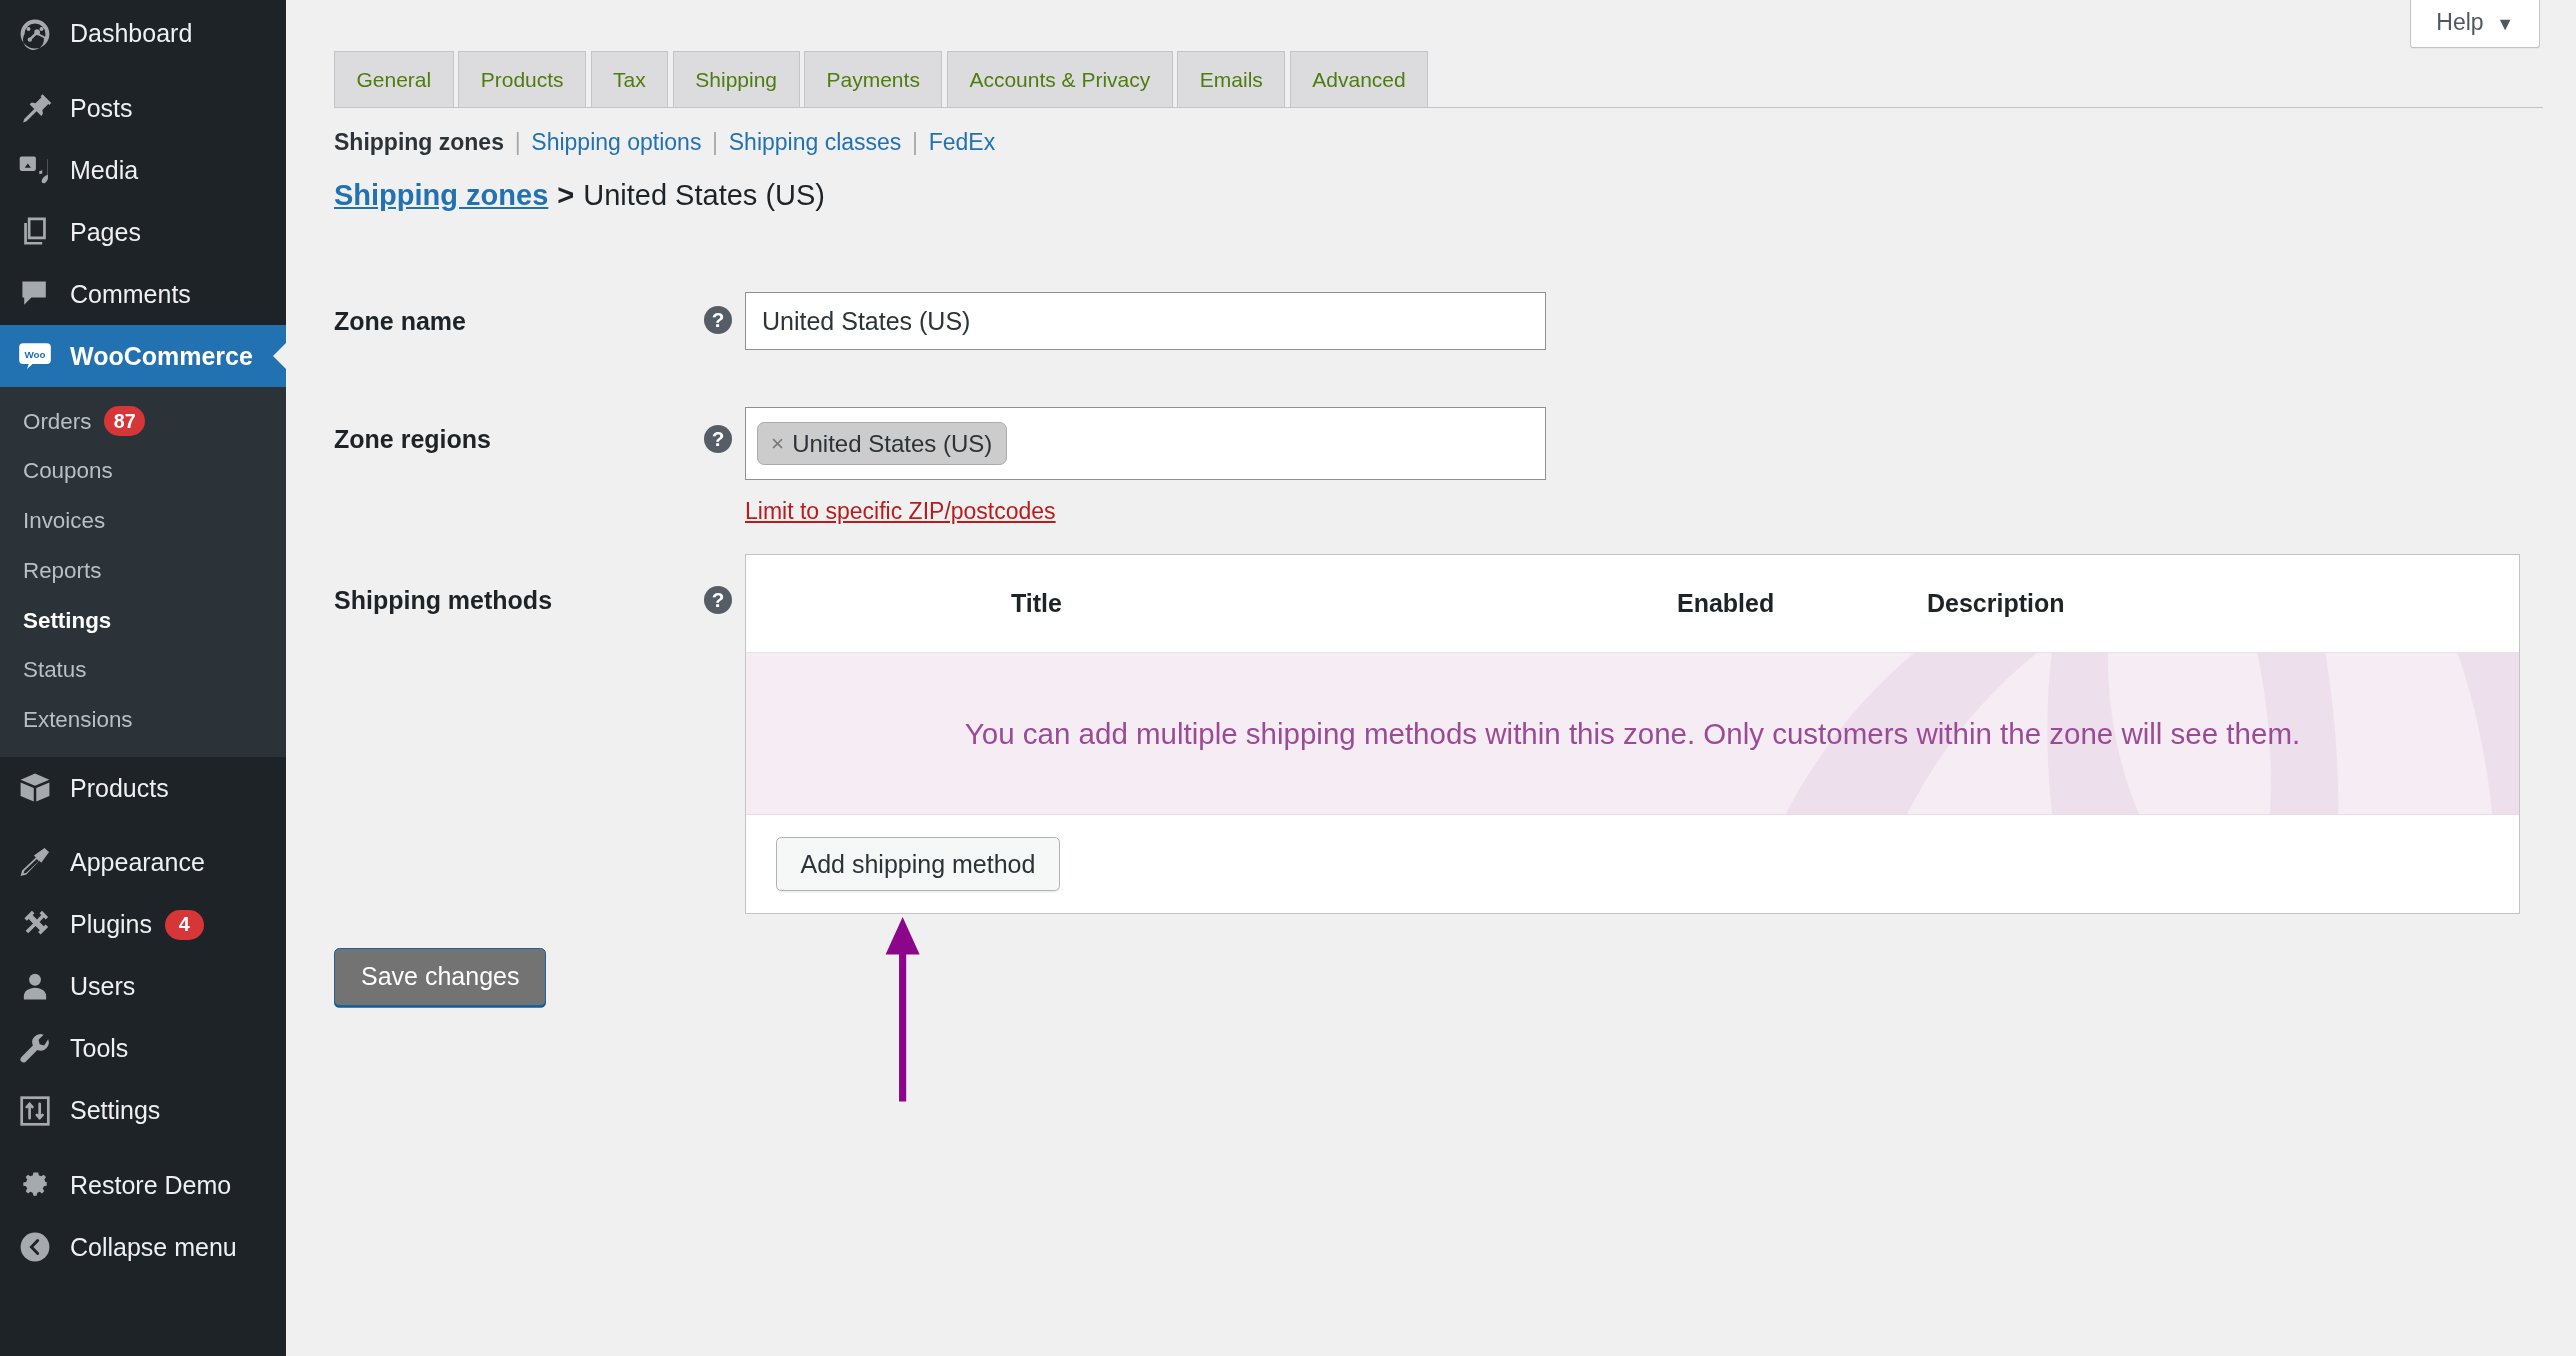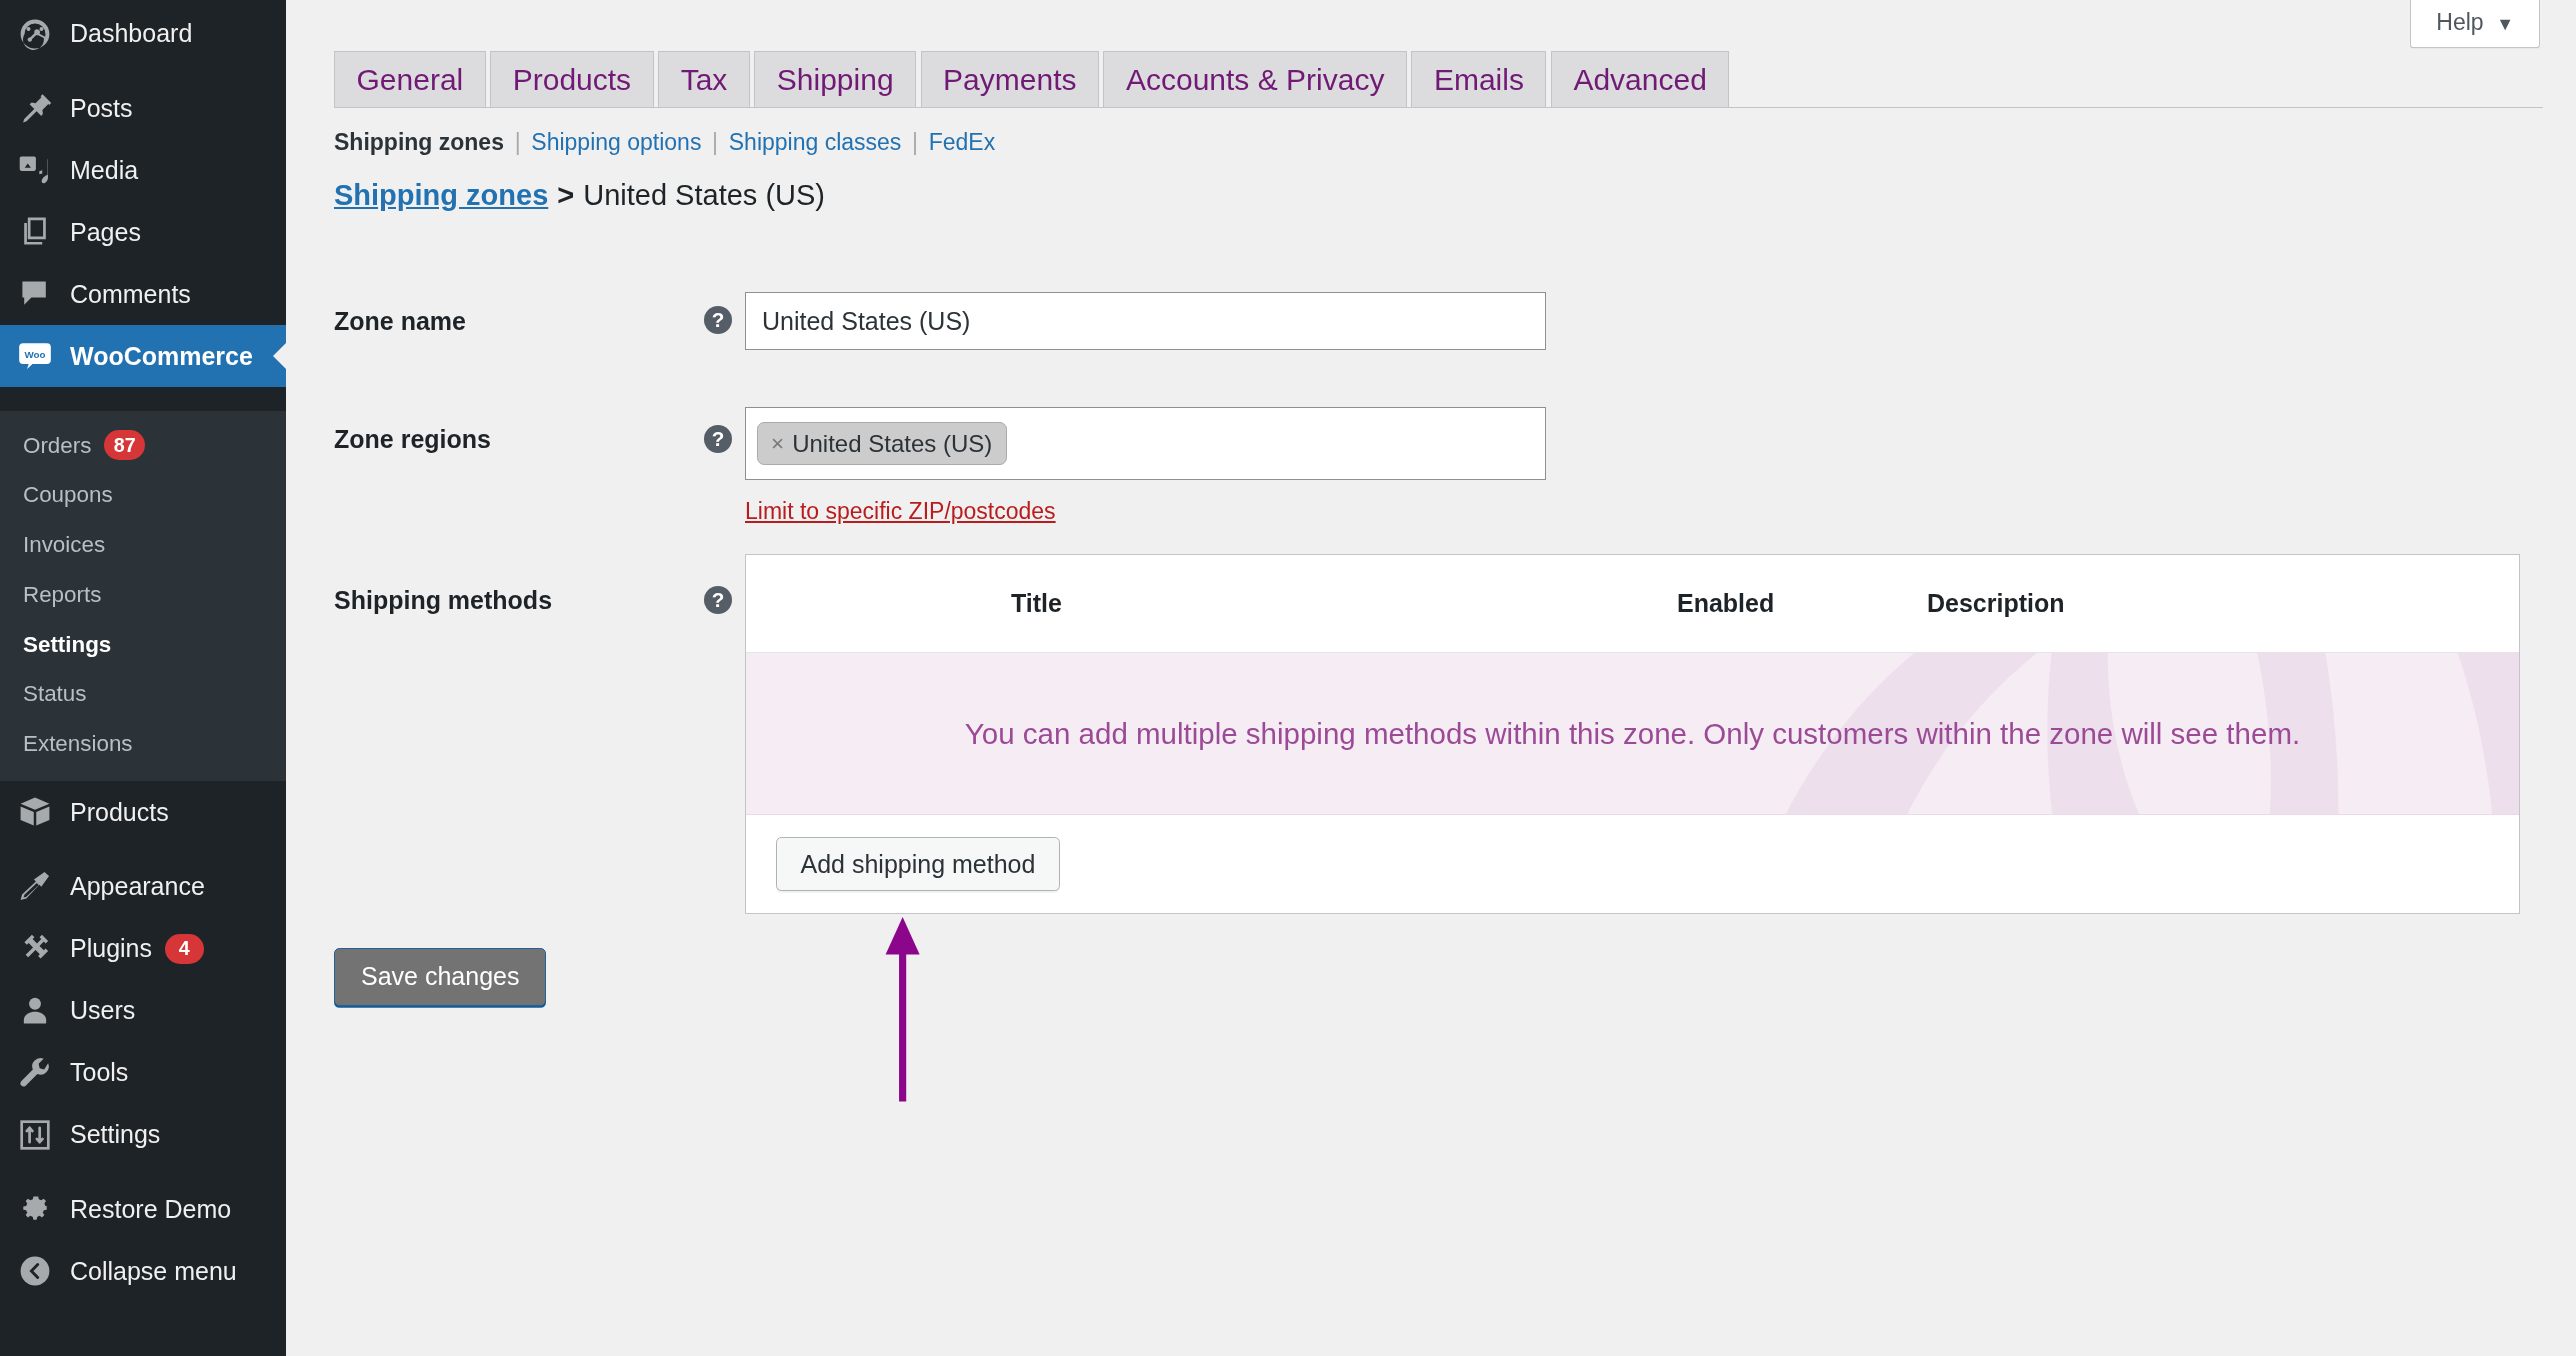--- a/index.html
+++ b/index.html
@@ -37,21 +37,21 @@
     background: #2271b1; color: #fff; font-weight: bold;
     position: relative;
   }
   .menu-item.current::after {
     content: ""; position: absolute; right: -0.9px; top: 50%;
     transform: translateY(-50%);
     border: 14.3px solid transparent;
     border-right-color: #f0f0f1;
   }
   .menu-sep { height: 12.5px; }
-  .submenu { background: #2c3338; padding: 9px 0 12.5px 0; margin-top: 24px; }
+  .submenu { background: #2c3338; padding: 9px 0 12.5px 0; }
   .submenu-item {
     display: flex; align-items: center;
     padding: 5.4px 0 5.4px 23px;
     color: #b9bfc5; font-size: 22.4px; line-height: 39px;
   }
   .submenu-item.active { color: #fff; font-weight: bold; }
   .badge {
     display: inline-flex; align-items: center; justify-content: center;
     min-width: 19.7px; height: 30px; padding: 0 9.8px;
     margin-left: 12.5px;
@@ -82,21 +82,21 @@
     border-bottom: 1.8px solid #c3c4c7;
     width: 2209px; box-sizing: border-box;
     padding-right: 0;
   }
   .tab {
     background: #dcdcde;
     border: 0.9px solid #c3c4c7;
     border-bottom: none;
     margin-right: 4.5px;
     padding: 12.5px 21.5px 12.5px 21.5px;
-    font-size: 30px; color: #701a75;
+    font-size: 21px; color: #4d7c0f;
     line-height: 30px;
     white-space: nowrap;
   }
 
   .subnav {
     position: absolute; left: 48px; top: 129px;
     font-size: 23px; color: #2c3338;
     display: flex; align-items: center;
   }
   .subnav b { font-weight: bold; }

